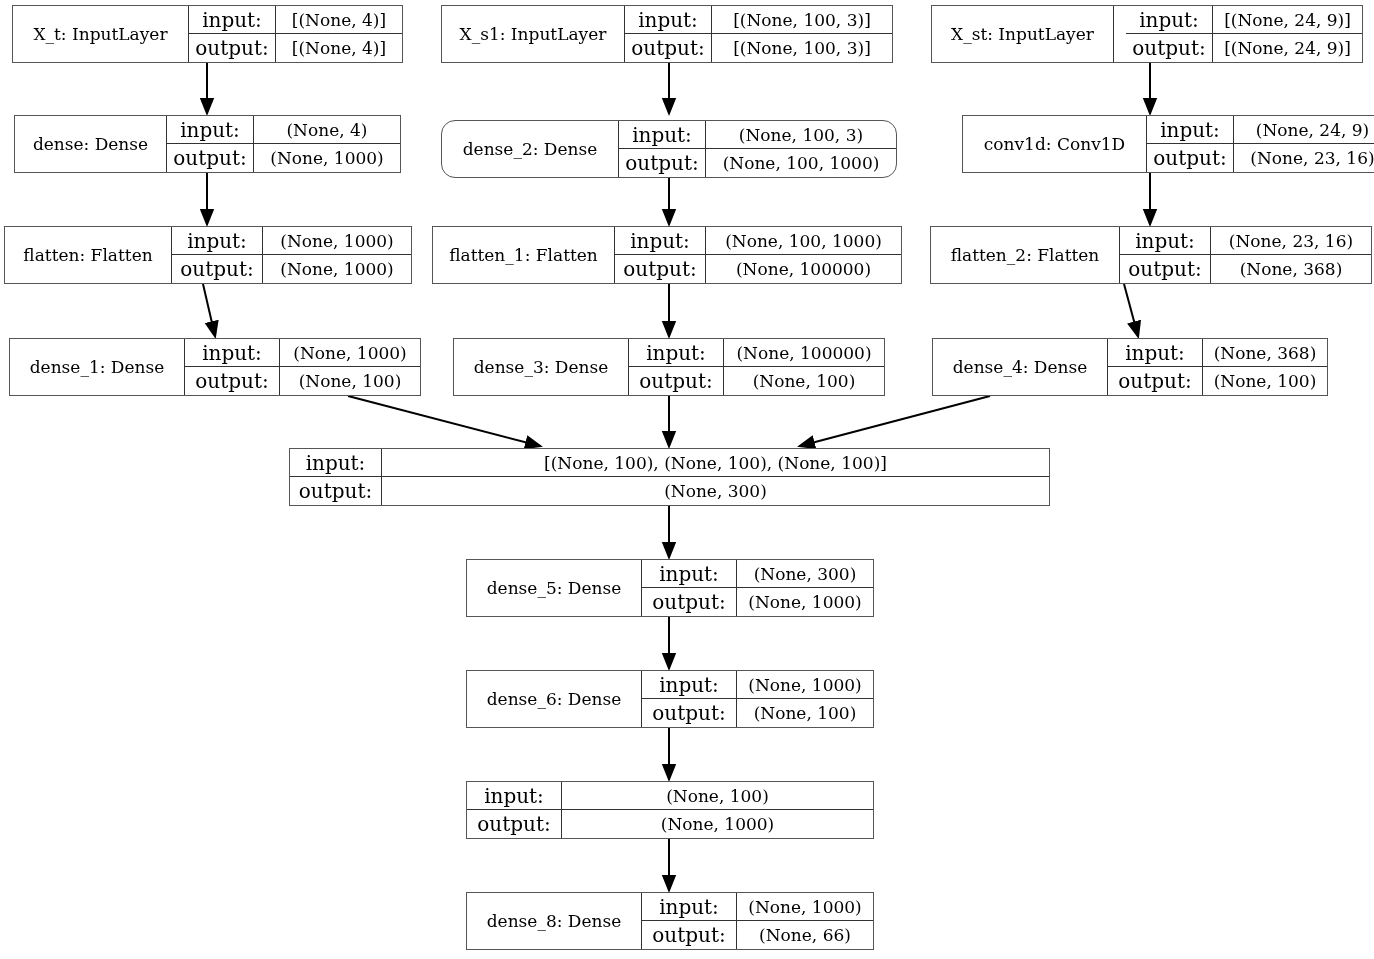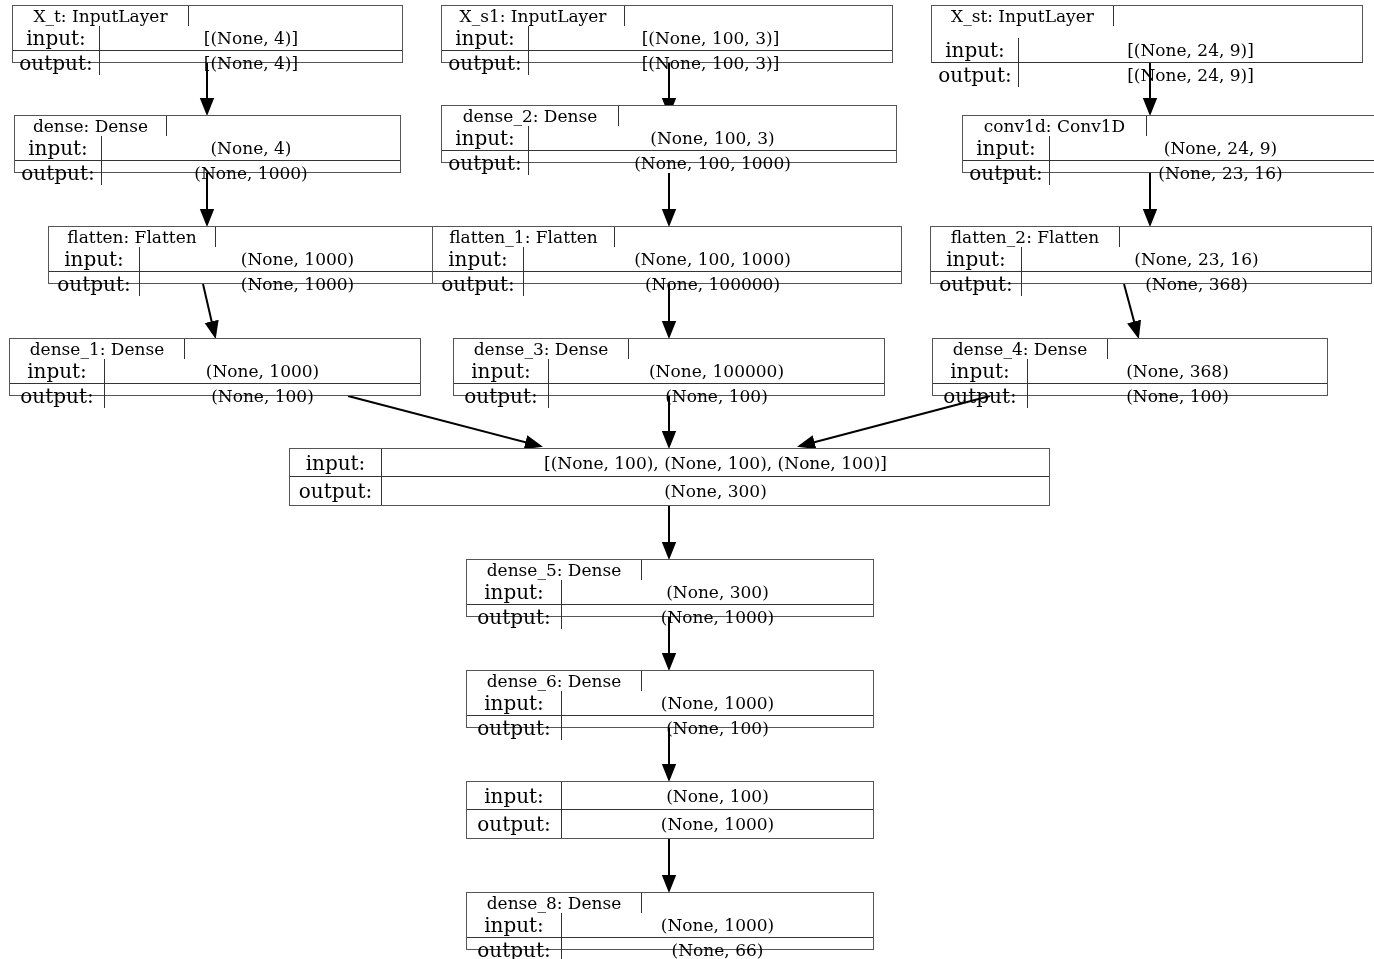--- a/index.html
+++ b/index.html
@@ -22,21 +22,21 @@
     position: absolute;
     left: 0;
     top: 0;
     width: 1374px;
     height: 959px;
     pointer-events: none;
   }
   .node {
     position: absolute;
     display: flex;
-    flex-direction: column;
+    flex-direction: row;
     border: 1.6px solid #555555;
     background: #ffffff;
     box-sizing: border-box;
     z-index: 2;
   }
   .node-name {
     display: flex;
     align-items: center;
     justify-content: center;
     padding: 0 10px;
@@ -129,21 +129,21 @@
           <div class="io-row top">
             <div class="io-label" style="width: 87px;">input:</div>
             <div class="io-value">(None, 4)</div>
           </div>
           <div class="io-row">
             <div class="io-label" style="width: 87px;">output:</div>
             <div class="io-value">(None, 1000)</div>
           </div>
         </div>
       </div>
-      <div class="node" style="left: 4px; top: 226px; width: 408px; height: 58px; margin-left: 44px;">
+      <div class="node" style="left: 4px; top: 226px; width: 408px; height: 58px;">
         <div class="node-name" style="width: 167px;">flatten: Flatten</div>
         <div class="node-io">
           <div class="io-row top">
             <div class="io-label" style="width: 91px;">input:</div>
             <div class="io-value">(None, 1000)</div>
           </div>
           <div class="io-row">
             <div class="io-label" style="width: 91px;">output:</div>
             <div class="io-value">(None, 1000)</div>
           </div>
@@ -168,21 +168,21 @@
           <div class="io-row top">
             <div class="io-label" style="width: 87px;">input:</div>
             <div class="io-value">[(None, 100, 3)]</div>
           </div>
           <div class="io-row">
             <div class="io-label" style="width: 87px;">output:</div>
             <div class="io-value">[(None, 100, 3)]</div>
           </div>
         </div>
       </div>
-      <div class="node" style="left: 441px; top: 105px; width: 456px; height: 58px;">
+      <div class="node" style="left: 441px; top: 120px; width: 456px; height: 58px; border-radius: 14px;">
         <div class="node-name" style="width: 177px;">dense_2: Dense</div>
         <div class="node-io">
           <div class="io-row top">
             <div class="io-label" style="width: 87px;">input:</div>
             <div class="io-value">(None, 100, 3)</div>
           </div>
           <div class="io-row">
             <div class="io-label" style="width: 87px;">output:</div>
             <div class="io-value">(None, 100, 1000)</div>
           </div>

